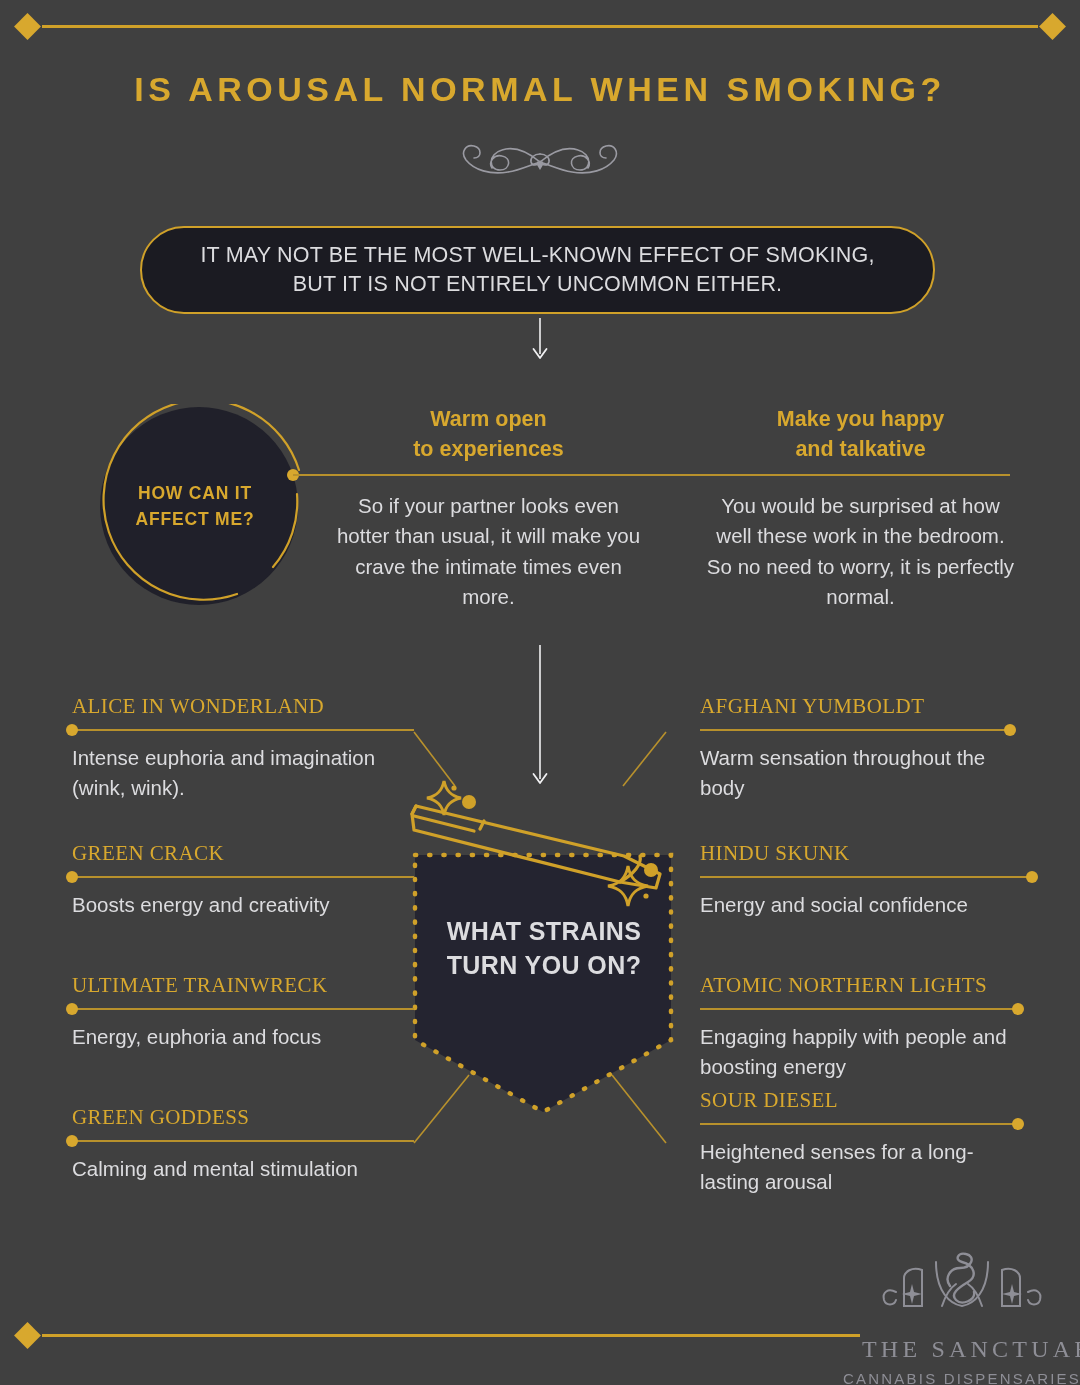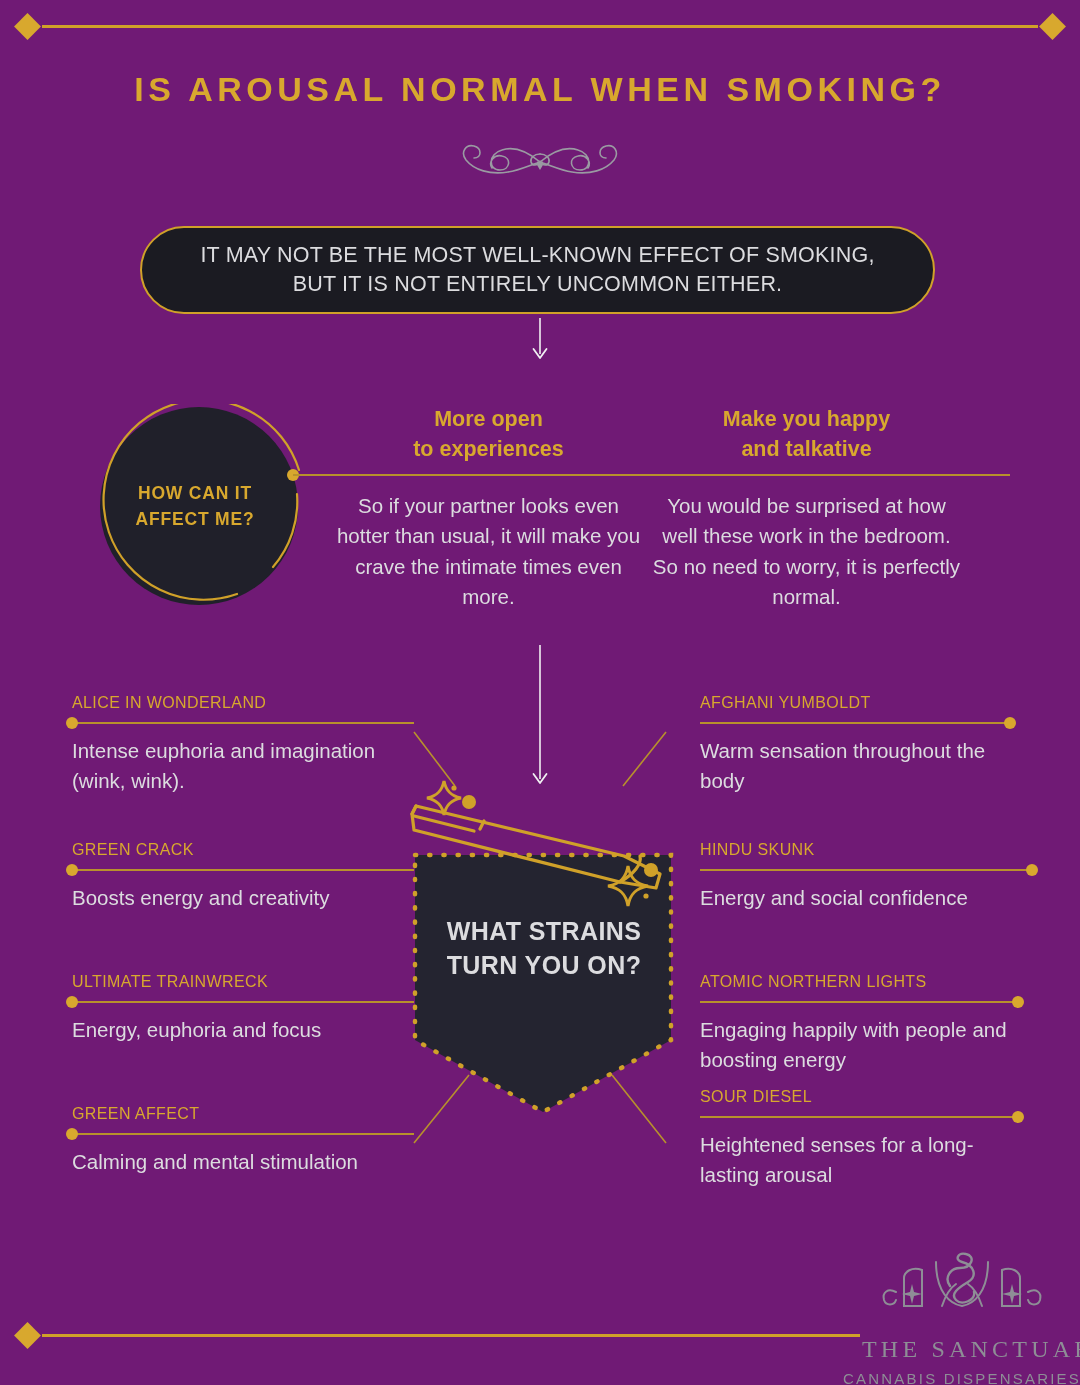--- a/index.html
+++ b/index.html
@@ -9,21 +9,21 @@
     height: 1385px;
     background: #1e1e26;
     font-family: "Liberation Sans", sans-serif;
     overflow: hidden;
   }
 
   #poster {
     position: relative;
     width: 1080px;
     height: 1385px;
-    background: #701a75;
+    background: #404040;
     overflow: hidden;
   }
 
   
   .rule {
     position: absolute;
     height: 3px;
     background: #d0a129;
   }
   .diamond {
@@ -124,21 +124,21 @@
     height: 12px;
     border-radius: 50%;
     background: #d8a82e;
   }
   .effect-col {
     position: absolute;
     width: 317px;
     text-align: center;
   }
   .effect-col.left  { left: 330px; top: 405px; }
-  .effect-col.right { left: 648px; top: 405px; }
+  .effect-col.right { left: 702px; top: 405px; }
   .effect-head {
     color: #d8a82e;
     font-size: 21.5px;
     font-weight: bold;
     line-height: 1.38;
   }
   .effect-body {
     margin-top: 27px;
     color: #dcdcdf;
     font-size: 20.5px;
@@ -161,23 +161,24 @@
   }
   .joint { position: absolute; left: 398px; top: 778px; }
 
   
   .strain { position: absolute; width: 342px; }
   .strain.left  { left: 72px; }
   .strain.right { left: 700px; }
 
   .strain-name {
     color: #d8a82e;
-    font-size: 16px;
+    font-size: 21px;
     letter-spacing: .4px;
     white-space: nowrap;
+    font-family: Liberation Serif, serif;
   }
   .strain.right .strain-name { text-align: left; }
 
   .strain-rule {
     position: relative;
     margin-top: 10px;
     height: 2px;
     background: #b8912c;
   }
   .strain-rule .knob {
@@ -280,21 +281,21 @@
       <span>HOW CAN IT</span>
       <span>AFFECT ME?</span>
     </div>
   </div>
 
   <div class="effects-dot"></div>
   <div class="effects-line"></div>
 
   <div class="effect-col left">
     <div class="effect-head">
-      <span>More open</span><br>
+      <span>Warm open</span><br>
       <span>to experiences</span>
     </div>
     <div class="effect-body">So if your partner looks even hotter than usual, it will make you crave the intimate times even more.</div>
   </div>
 
   <div class="effect-col right">
     <div class="effect-head">
       <span>Make you happy</span><br>
       <span>and talkative</span>
     </div>
@@ -373,21 +374,21 @@
 
   <div class="strain left" style="top:973px;">
     <div class="strain-name">ULTIMATE TRAINWRECK</div>
     <div class="strain-rule">
         <span class="knob"></span>
       </div>
     <div class="strain-desc">Energy, euphoria and focus</div>
   </div>
 
   <div class="strain left" style="top:1105px; width:390px;">
-    <div class="strain-name">GREEN AFFECT</div>
+    <div class="strain-name">GREEN GODDESS</div>
     <div class="strain-rule" style="width:342px;">
         <span class="knob"></span>
       </div>
     <div class="strain-desc">Calming and mental stimulation</div>
   </div>
 
   <div class="strain right" style="top:694px; width:310px;">
     <div class="strain-name">AFGHANI YUMBOLDT</div>
     <div class="strain-rule">
         <span class="knob"></span>

